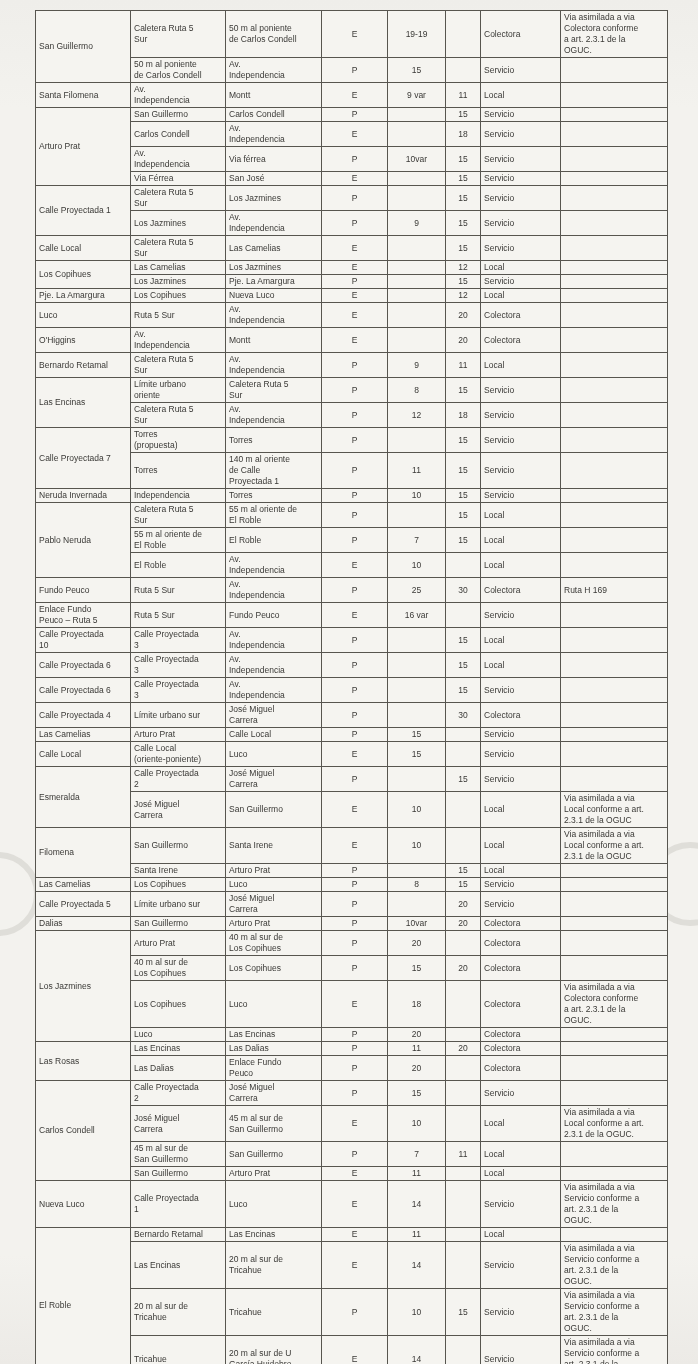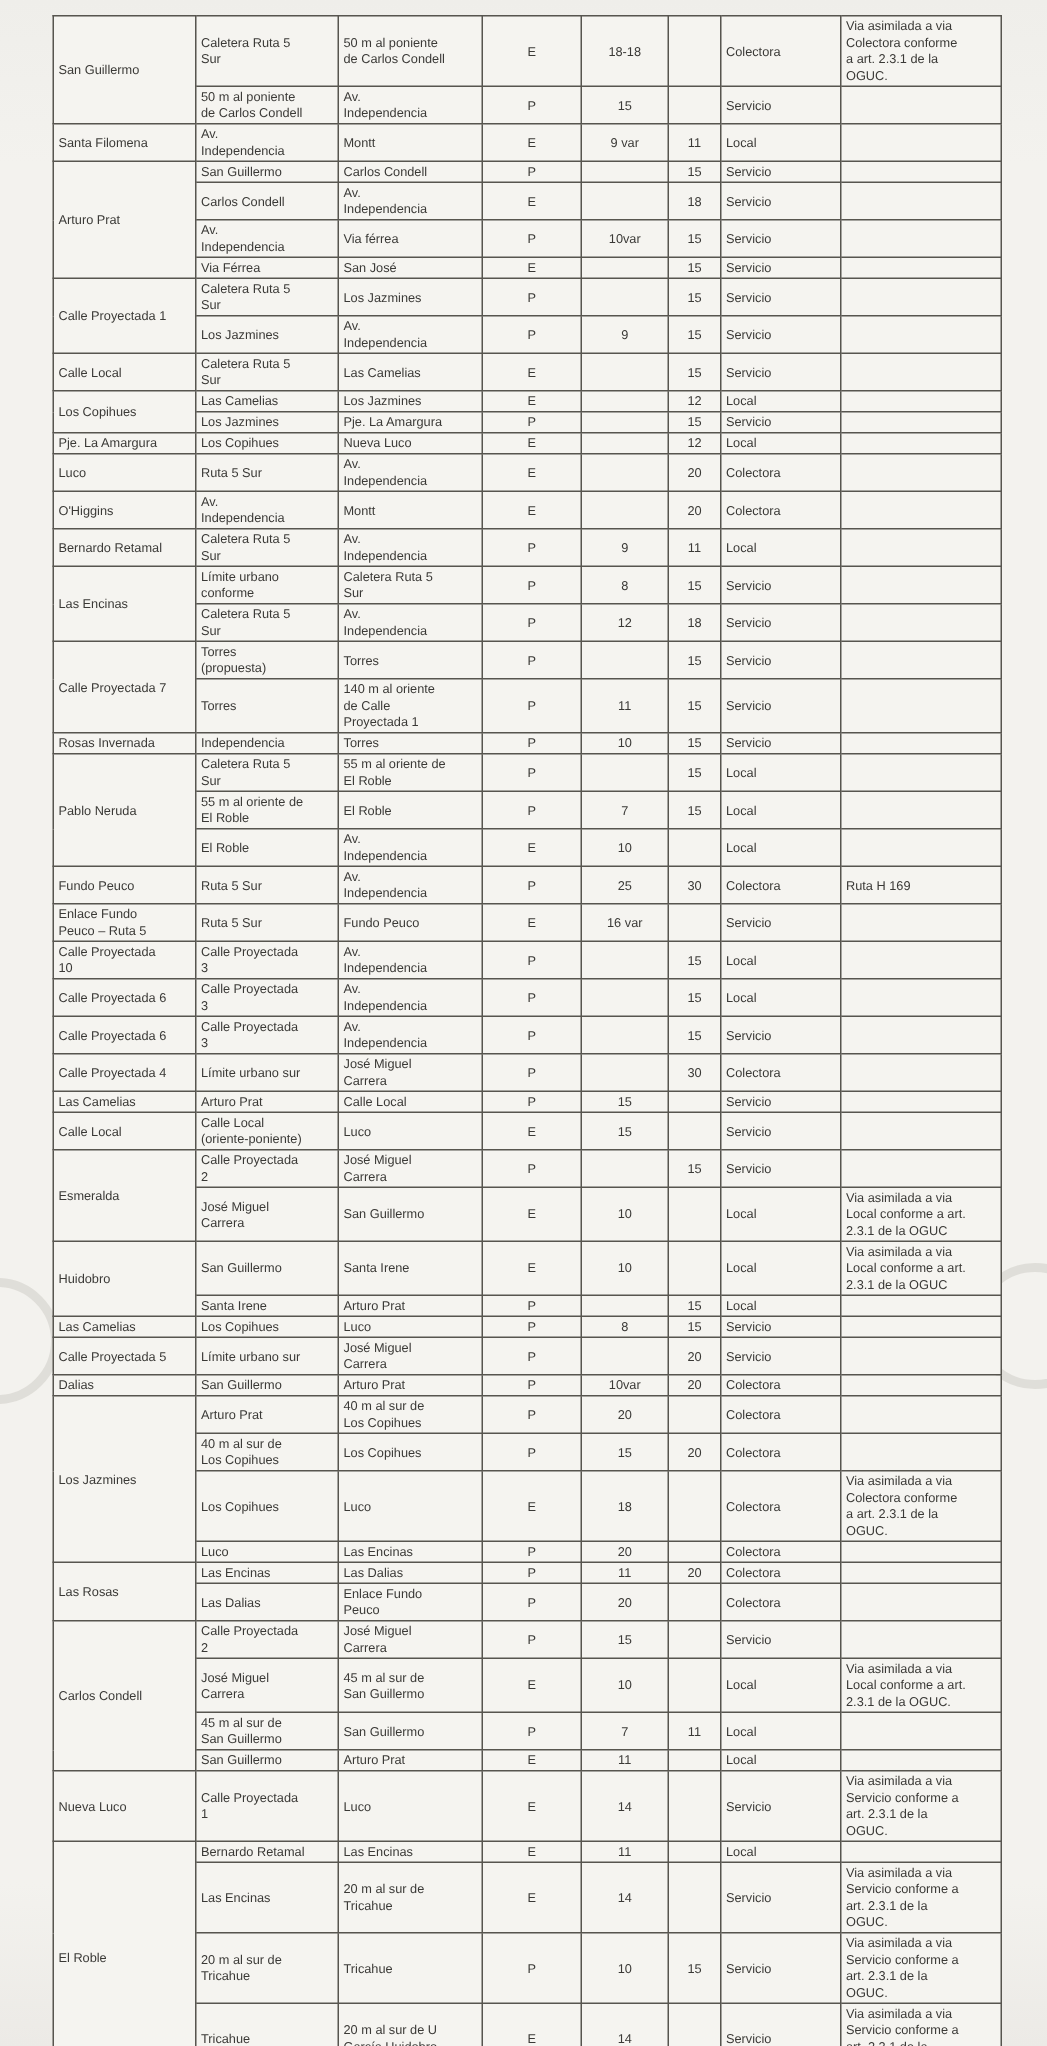--- a/index.html
+++ b/index.html
@@ -75,21 +75,21 @@
       <col style="width:107px">
     </colgroup>
     <tbody>
         <tr>
           <td rowspan="2" class="c-name">San Guillermo</td>
           <td class="c-from">Caletera Ruta 5
 Sur</td>
           <td class="c-to">50 m al poniente
 de Carlos Condell</td>
           <td class="c-type">E</td>
-          <td class="c-w1">18-18</td>
+          <td class="c-w1">19-19</td>
           <td class="c-w2"></td>
           <td class="c-cat">Colectora</td>
           <td class="c-obs">Via asimilada a via
 Colectora conforme
 a art. 2.3.1 de la
 OGUC.</td>
         </tr>
         <tr>
           <td class="c-from">50 m al poniente
 de Carlos Condell</td>
@@ -242,21 +242,21 @@
 Independencia</td>
           <td class="c-type">P</td>
           <td class="c-w1">9</td>
           <td class="c-w2">11</td>
           <td class="c-cat">Local</td>
           <td class="c-obs"></td>
         </tr>
         <tr>
           <td rowspan="2" class="c-name">Las Encinas</td>
           <td class="c-from">Límite urbano
-conforme</td>
+oriente</td>
           <td class="c-to">Caletera Ruta 5
 Sur</td>
           <td class="c-type">P</td>
           <td class="c-w1">8</td>
           <td class="c-w2">15</td>
           <td class="c-cat">Servicio</td>
           <td class="c-obs"></td>
         </tr>
         <tr>
           <td class="c-from">Caletera Ruta 5
@@ -285,21 +285,21 @@
           <td class="c-to">140 m al oriente
 de Calle
 Proyectada 1</td>
           <td class="c-type">P</td>
           <td class="c-w1">11</td>
           <td class="c-w2">15</td>
           <td class="c-cat">Servicio</td>
           <td class="c-obs"></td>
         </tr>
         <tr>
-          <td rowspan="1" class="c-name">Rosas Invernada</td>
+          <td rowspan="1" class="c-name">Neruda Invernada</td>
           <td class="c-from">Independencia</td>
           <td class="c-to">Torres</td>
           <td class="c-type">P</td>
           <td class="c-w1">10</td>
           <td class="c-w2">15</td>
           <td class="c-cat">Servicio</td>
           <td class="c-obs"></td>
         </tr>
         <tr>
           <td rowspan="3" class="c-name">Pablo Neruda</td>
@@ -442,21 +442,21 @@
           <td class="c-to">San Guillermo</td>
           <td class="c-type">E</td>
           <td class="c-w1">10</td>
           <td class="c-w2"></td>
           <td class="c-cat">Local</td>
           <td class="c-obs">Via asimilada a via
 Local conforme a art.
 2.3.1 de la OGUC</td>
         </tr>
         <tr>
-          <td rowspan="2" class="c-name">Huidobro</td>
+          <td rowspan="2" class="c-name">Filomena</td>
           <td class="c-from">San Guillermo</td>
           <td class="c-to">Santa Irene</td>
           <td class="c-type">E</td>
           <td class="c-w1">10</td>
           <td class="c-w2"></td>
           <td class="c-cat">Local</td>
           <td class="c-obs">Via asimilada a via
 Local conforme a art.
 2.3.1 de la OGUC</td>
         </tr>

